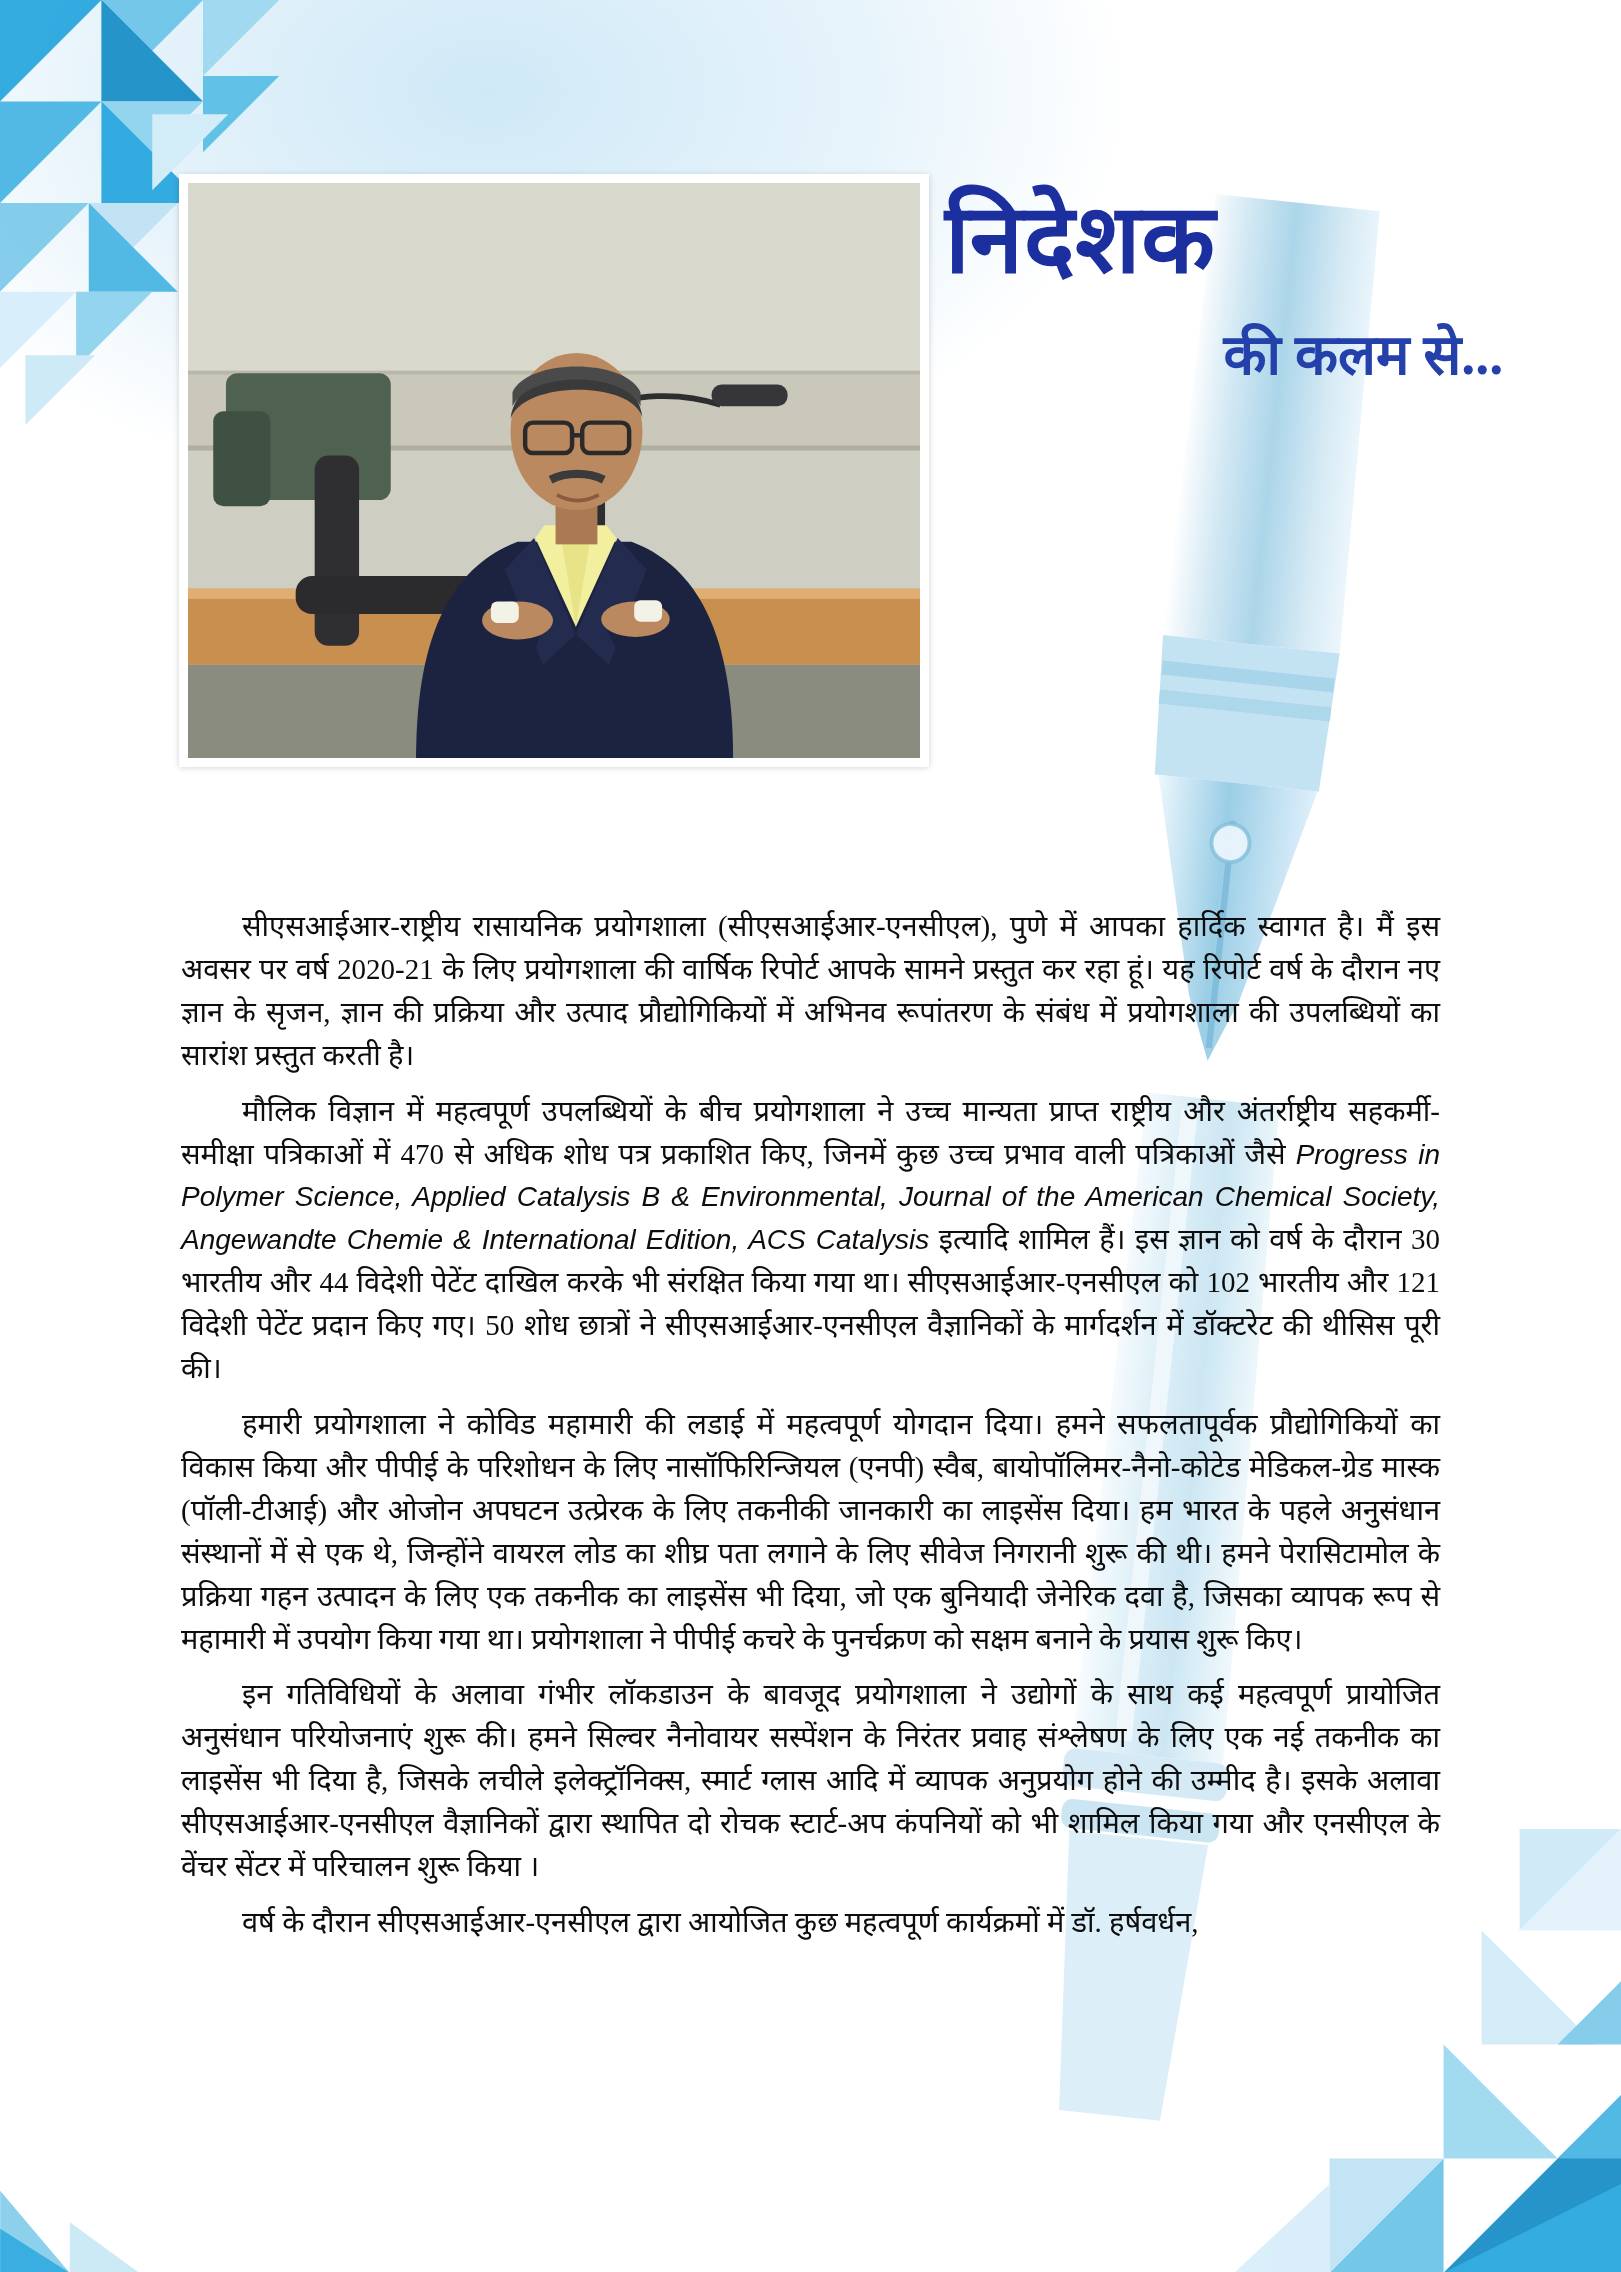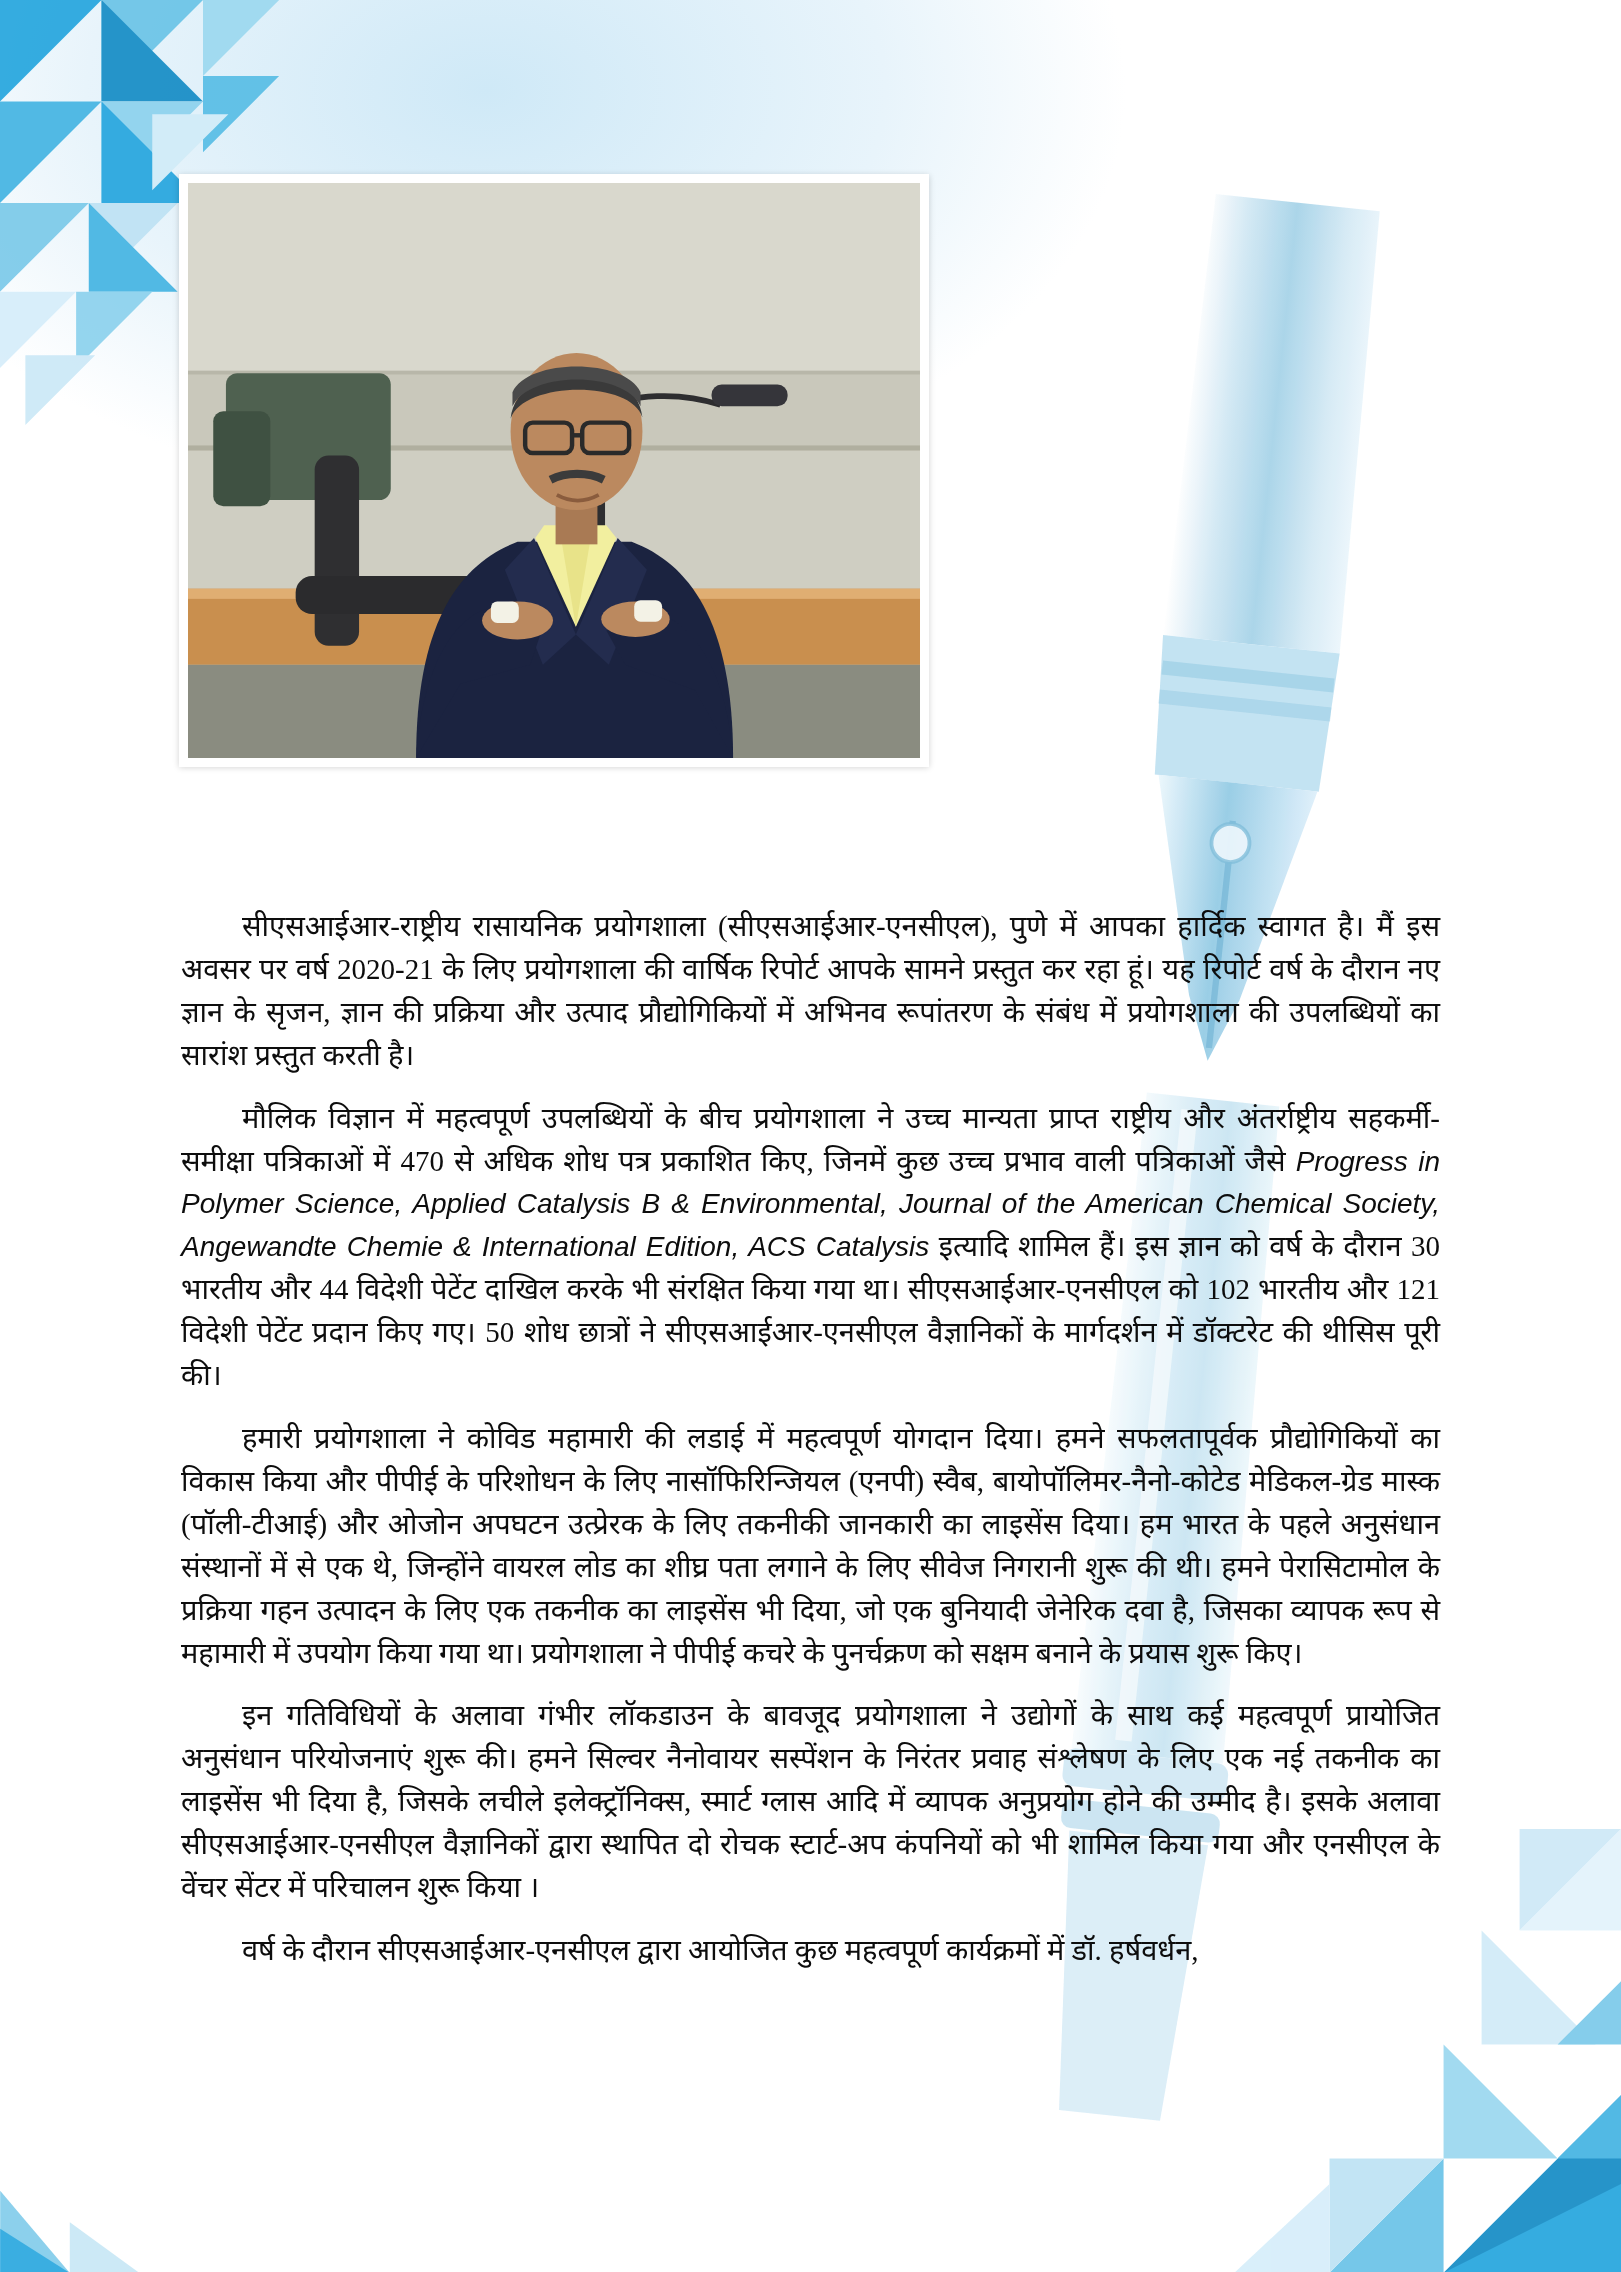--- a/index.html
+++ b/index.html
@@ -120,21 +120,21 @@
     line-height: 1.48;
     color: #0d0d0d;
     text-align: justify;
     text-justify: inter-word;
   }
   .para em {
     font-style: italic;
     font-family: "Liberation Sans", sans-serif;
     font-size: 28px;
   }
-  .para + .para { margin-top: 20px; }
+  .para + .para { margin-top: 13px; }
 </style>
 </head>
 <body>
 
 <div class="page">
 
   <svg class="mosaic tl-mosaic" viewBox="0 0 640 700">
     <g opacity="0.95">
       <polygon points="0,0 160,0 0,160" fill="#2ba8df"></polygon>
       <polygon points="160,0 320,0 160,160" fill="#6ec5e8"></polygon>
@@ -274,20 +274,24 @@
 
           <ellipse cx="520" cy="690" rx="56" ry="30" fill="#bb895f"></ellipse>
           <ellipse cx="706" cy="688" rx="54" ry="28" fill="#bb895f"></ellipse>
 
           <rect x="478" y="660" width="44" height="34" rx="10" fill="#f3f2e6"></rect>
           <rect x="704" y="658" width="44" height="34" rx="10" fill="#f3f2e6"></rect>
         </svg>
       </div>
     </div>
 
+    <div class="title-block">
+      <div class="title-main">निदेशक</div>
+      <div class="title-sub">की कलम से...</div>
+    </div>
   </div>
 
   <div class="content">
     <p class="para">
       <span>सीएसआईआर-राष्ट्रीय रासायनिक प्रयोगशाला (सीएसआईआर-एनसीएल), पुणे में आपका हार्दिक स्वागत है। मैं इस अवसर पर वर्ष 2020-21 के लिए प्रयोगशाला की वार्षिक रिपोर्ट आपके सामने प्रस्तुत कर रहा  हूं। यह रिपोर्ट वर्ष के दौरान नए ज्ञान के सृजन, ज्ञान की  प्रक्रिया और उत्पाद प्रौद्योगिकियों में अभिनव रूपांतरण के संबंध में प्रयोगशाला की उपलब्धियों का सारांश  प्रस्तुत करती है।</span>
     </p>
     <p class="para">
       <span>मौलिक विज्ञान में महत्वपूर्ण उपलब्धियों के बीच प्रयोगशाला ने उच्च मान्यता प्राप्त राष्ट्रीय और अंतर्राष्ट्रीय सहकर्मी-समीक्षा पत्रिकाओं में 470 से अधिक शोध पत्र प्रकाशित किए, जिनमें कुछ उच्च प्रभाव वाली पत्रिकाओं जैसे </span><em>Progress in Polymer Science, Applied Catalysis B &amp; Environmental, Journal of the American Chemical Society, Angewandte Chemie &amp; International Edition, ACS Catalysis</em><span> इत्यादि शामिल हैं। इस ज्ञान को वर्ष के दौरान 30 भारतीय और 44 विदेशी पेटेंट दाखिल करके भी संरक्षित किया गया था। सीएसआईआर-एनसीएल को 102 भारतीय और 121 विदेशी पेटेंट प्रदान किए गए। 50 शोध छात्रों ने सीएसआईआर-एनसीएल वैज्ञानिकों के मार्गदर्शन में डॉक्टरेट की थीसिस पूरी की।</span>
     </p>
     <p class="para">

